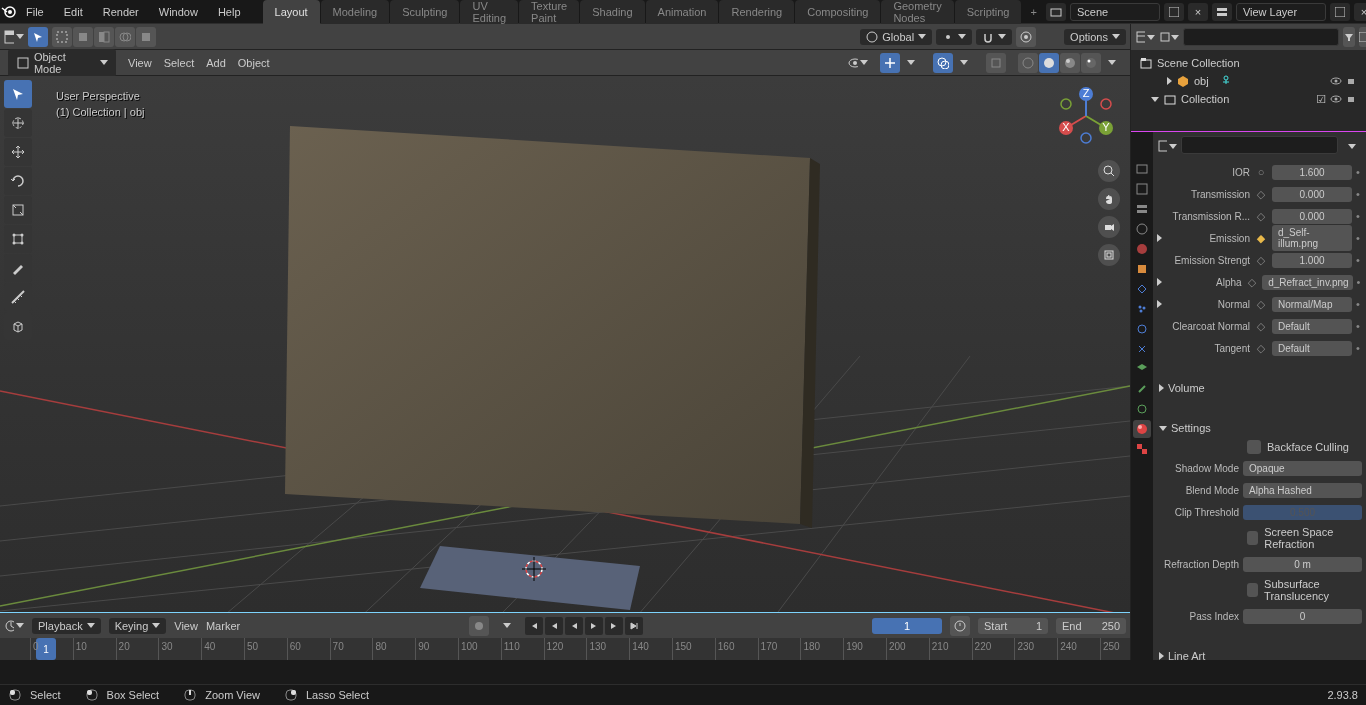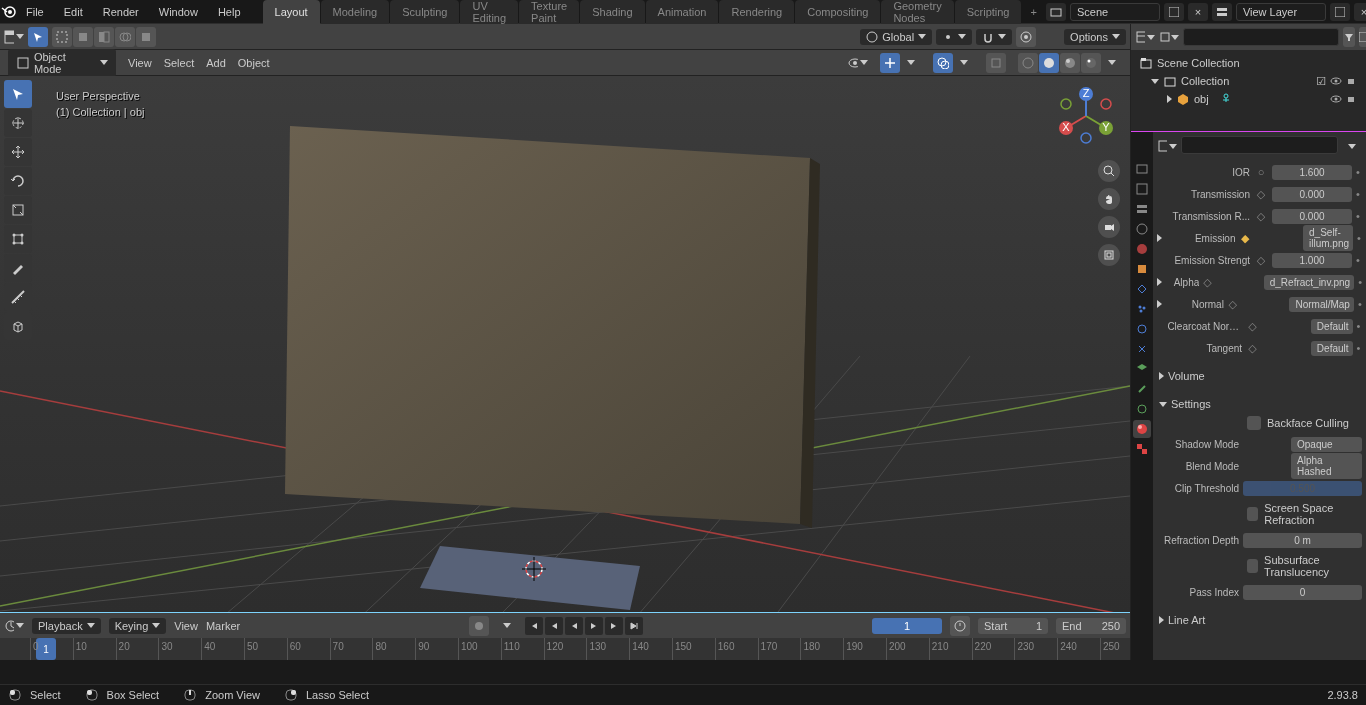--- a/index.html
+++ b/index.html
@@ -71,24 +71,24 @@
 .prop-tabs { width:22px; background:#1a1a1a; display:flex; flex-direction:column; align-items:center; padding-top:28px; gap:2px; }
 .ptab { width:18px; height:18px; border-radius:3px; display:flex; align-items:center; justify-content:center; cursor:pointer; }
 .ptab.active { background:#424242; }
 .prop-body { flex:1; overflow-y:auto; padding:0 4px 8px 4px; position:relative; }
 .prop-body-hdr { position:sticky; top:0; background:#303030; padding:4px 0; display:flex; gap:4px; }
 .prop-row { display:flex; align-items:center; gap:4px; margin:2px 0; height:20px; }
 .prop-label { width:82px; text-align:right; color:#bbb; font-size:10px; white-space:nowrap; overflow:hidden; text-overflow:ellipsis; }
 .prop-dot { width:14px; text-align:center; color:#e8b84a; }
 .prop-dot.gray { color:#888; }
 .prop-val { flex:1; background:#545454; border-radius:3px; text-align:center; padding:2px 4px; font-size:10px; }
-.prop-val.text { text-align:left; padding-left:6px;margin-left:48px; }
+.prop-val.text { text-align:left; padding-left:6px; }
 .prop-val.disabled { color:#777; }
 .prop-anim-dot { width:6px; color:#888; }
-.section-hdr { display:flex; align-items:center; gap:4px; padding:4px 2px; cursor:pointer; color:#eee; margin-top:8px; }
+.section-hdr { display:flex; align-items:center; gap:4px; padding:4px 2px; cursor:pointer; color:#eee; margin-top:20px; }
 .check-row { display:flex; align-items:center; gap:6px; padding:2px 0 2px 90px; }
 .checkbox { width:14px; height:14px; background:#545454; border-radius:3px; }
 
 
 .statusbar { position:absolute; bottom:0; left:0; right:0; height:21px; background:#181818; display:flex; align-items:center; padding:0 8px; gap:24px; border-top:1px solid #2d2d2d; }
 .status-item { display:flex; align-items:center; gap:6px; color:#999; }
 .status-right { margin-left:auto; }
 
 .tri { display:inline-block; width:0; height:0; }
 .tri.r { border-top:4px solid transparent; border-bottom:4px solid transparent; border-left:5px solid #ccc; }
@@ -588,20 +588,45 @@
           </div>
       </div>
       <div class="tree">
         <div class="tree-row">
           <svg width="14" height="14">
               <rect x="2" y="4" width="10" height="8" fill="none" stroke="#ddd"></rect>
               <rect x="2" y="2" width="5" height="3" fill="#ddd"></rect>
             </svg>
           <span>Scene Collection</span>
         </div>
+        <div class="tree-row" style="padding-left:32px">
+          <span class="tri r"></span>
+          <svg width="14" height="14">
+              <path d="M7 2 L12 5 L12 10 L7 13 L2 10 L2 5 Z" fill="#e8a23d"></path>
+            </svg>
+          <span>obj</span>
+          <svg width="14" height="14" style="margin-left:6px">
+              <circle cx="7" cy="4" r="2" fill="none" stroke="#4dd"></circle>
+              <line x1="7" y1="6" x2="7" y2="10" stroke="#4dd"></line>
+              <line x1="4" y1="8" x2="10" y2="8" stroke="#4dd"></line>
+            </svg>
+          <div class="tree-icons">
+            <span>
+                <svg width="12" height="12">
+                  <ellipse cx="6" cy="6" rx="5" ry="3" fill="none" stroke="#aaa"></ellipse>
+                  <circle cx="6" cy="6" r="1.5" fill="#aaa"></circle>
+                </svg>
+              </span>
+            <span>
+                <svg width="12" height="12">
+                  <rect x="2" y="4" width="6" height="5" fill="#aaa"></rect>
+                </svg>
+              </span>
+          </div>
+        </div>
         <div class="tree-row" style="padding-left:16px">
           <span class="tri d"></span>
           <svg width="14" height="14">
               <rect x="2" y="4" width="10" height="8" fill="none" stroke="#ddd"></rect>
             </svg>
           <span>Collection</span>
           <div class="tree-icons">
             <span>☑</span>
             <span>
                 <svg width="12" height="12">
@@ -609,45 +634,20 @@
                   <circle cx="6" cy="6" r="1.5" fill="#aaa"></circle>
                 </svg>
               </span>
             <span>
                 <svg width="12" height="12">
                   <rect x="2" y="4" width="6" height="5" fill="#aaa"></rect>
                 </svg>
               </span>
           </div>
         </div>
-        <div class="tree-row" style="padding-left:32px">
-          <span class="tri r"></span>
-          <svg width="14" height="14">
-              <path d="M7 2 L12 5 L12 10 L7 13 L2 10 L2 5 Z" fill="#e8a23d"></path>
-            </svg>
-          <span>obj</span>
-          <svg width="14" height="14" style="margin-left:6px">
-              <circle cx="7" cy="4" r="2" fill="none" stroke="#4dd"></circle>
-              <line x1="7" y1="6" x2="7" y2="10" stroke="#4dd"></line>
-              <line x1="4" y1="8" x2="10" y2="8" stroke="#4dd"></line>
-            </svg>
-          <div class="tree-icons">
-            <span>
-                <svg width="12" height="12">
-                  <ellipse cx="6" cy="6" rx="5" ry="3" fill="none" stroke="#aaa"></ellipse>
-                  <circle cx="6" cy="6" r="1.5" fill="#aaa"></circle>
-                </svg>
-              </span>
-            <span>
-                <svg width="12" height="12">
-                  <rect x="2" y="4" width="6" height="5" fill="#aaa"></rect>
-                </svg>
-              </span>
-          </div>
-        </div>
       </div>
     </div>
 
     <div class="properties">
       <div class="prop-tabs">
         <div class="ptab">
             <svg width="14" height="14">
               <rect x="2" y="3" width="10" height="8" fill="none" stroke="#888"></rect>
             </svg>
           </div>

